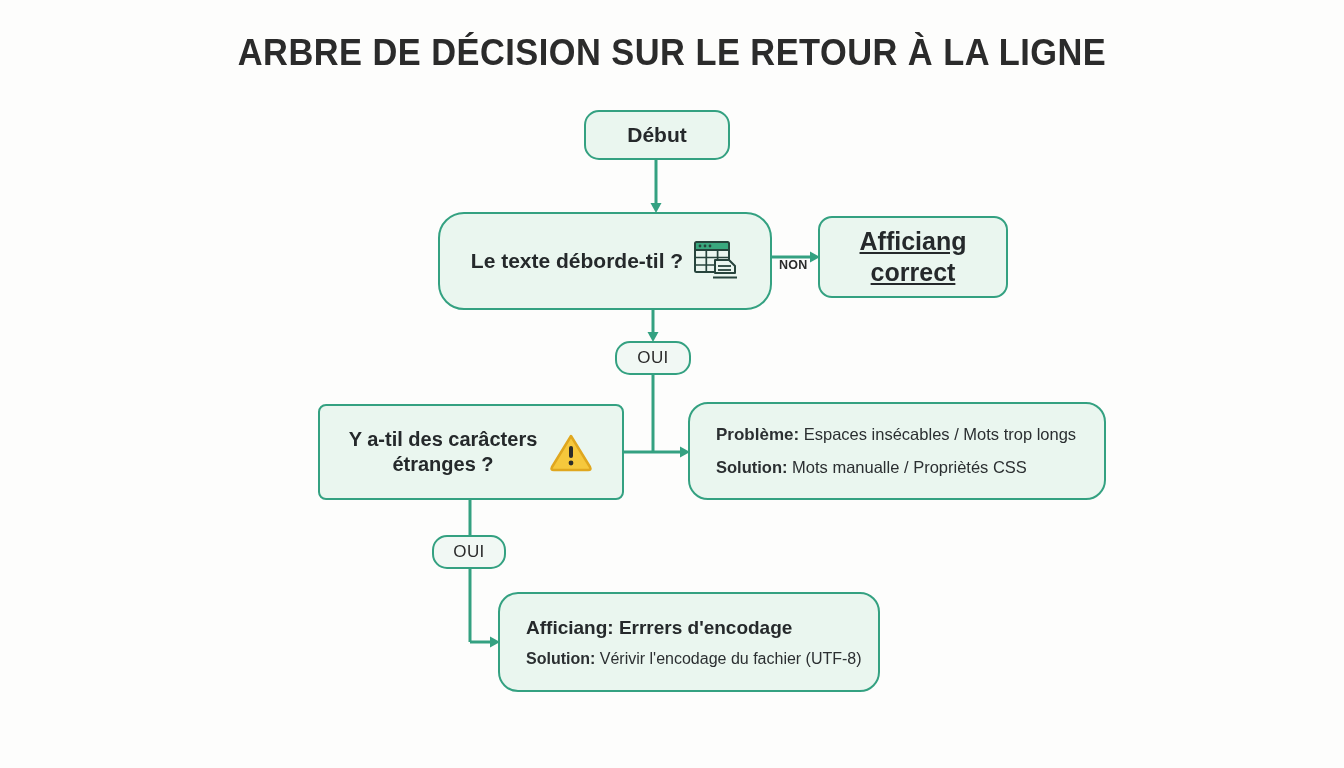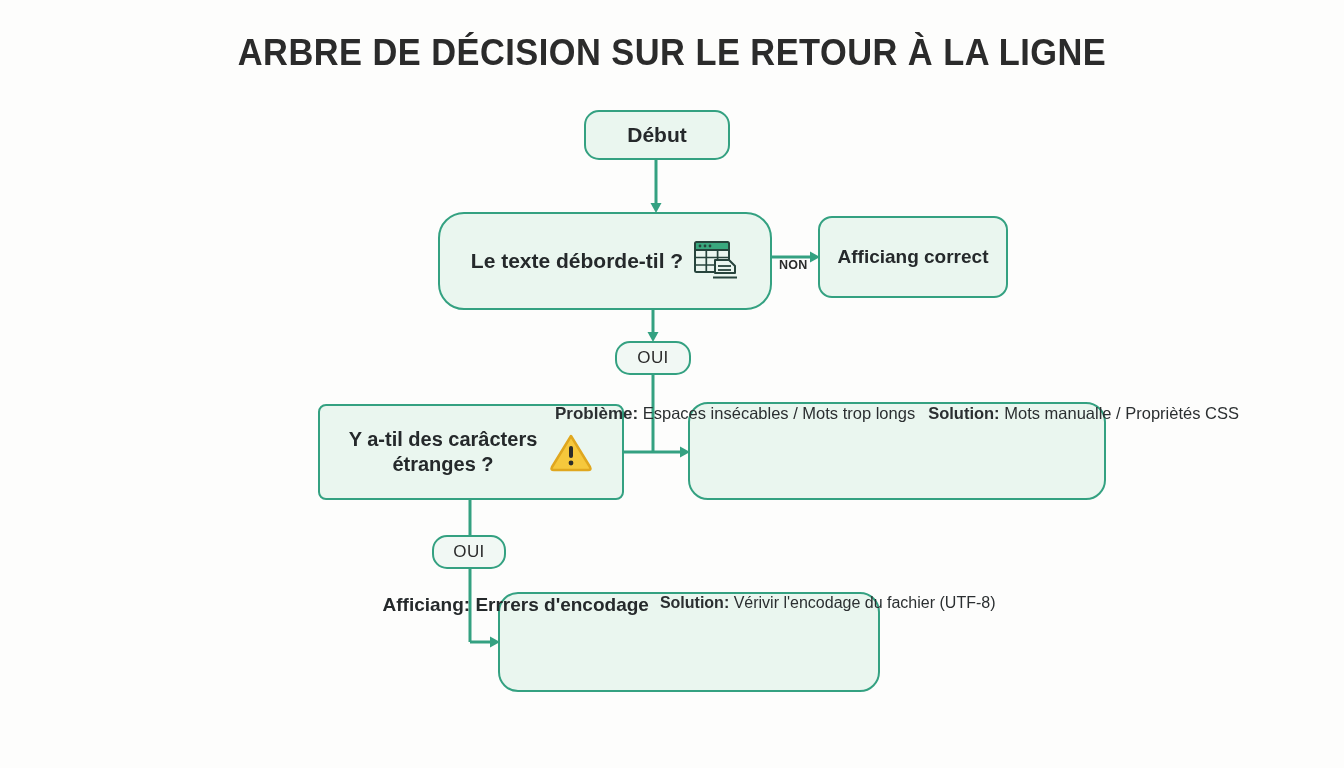--- a/index.html
+++ b/index.html
@@ -83,21 +83,21 @@
   #node-decision-overflow .node-label { font-size: 21px; }
 
   
   #node-display-ok {
     left: 818px;
     top: 216px;
     width: 190px;
     height: 82px;
     border-radius: 14px;
   }
-  #node-display-ok .node-label { font-size: 19px; }
+  #node-display-ok .node-label { font-size: 25px; text-decoration: underline; }
 
   
   #node-decision-chars {
     left: 318px;
     top: 404px;
     width: 306px;
     height: 96px;
     border-radius: 8px;
     flex-direction: row;
     align-items: center;
@@ -108,21 +108,21 @@
   #node-decision-chars .node-label { font-size: 20px; }
 
   
   .outcome {
     position: absolute;
     box-sizing: border-box;
     background: #EAF6EF;
     border: 2.5px solid #34A181;
     border-radius: 20px;
     display: flex;
-    flex-direction: row;
+    flex-direction: column;
     justify-content: center;
     gap: 13px;
     padding: 0 26px;
   }
   .outcome .line {
     font-size: 16.5px;
     color: #2B2F31;
     white-space: nowrap;
   }
   .outcome .line .k {

